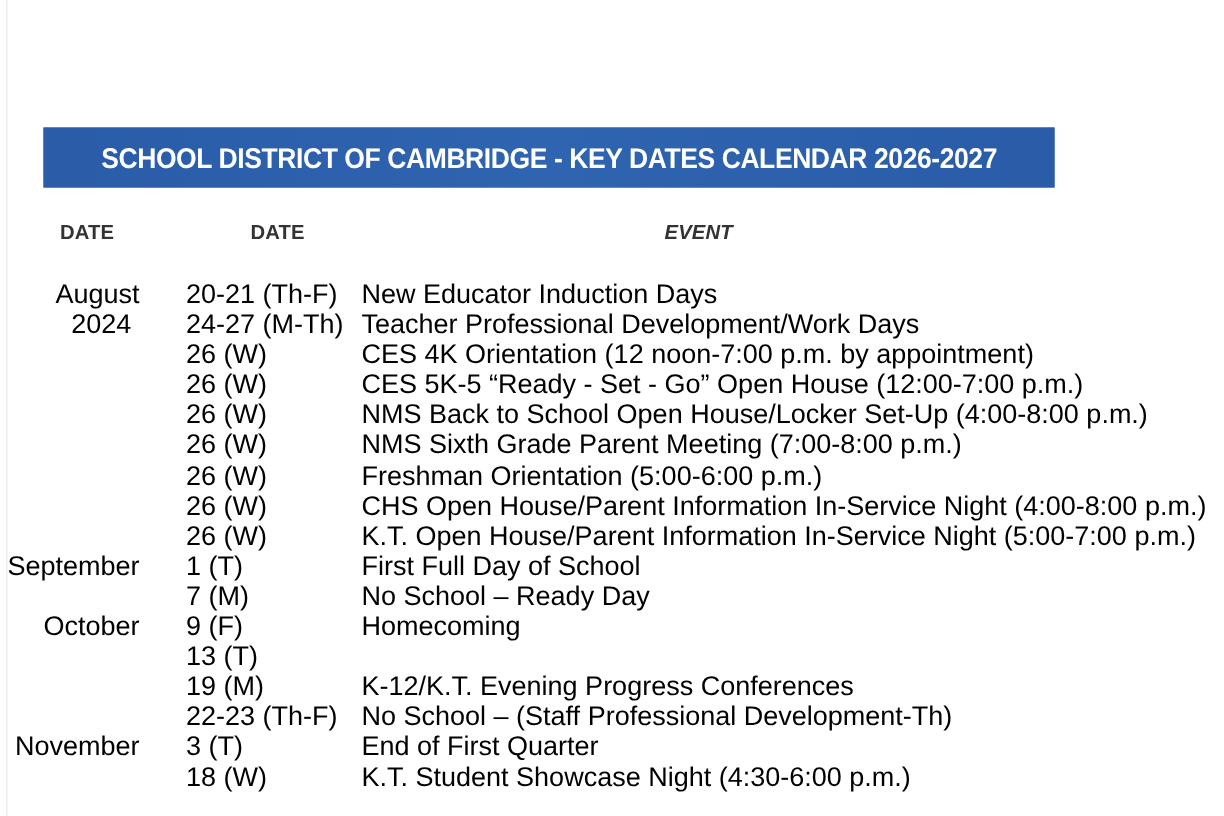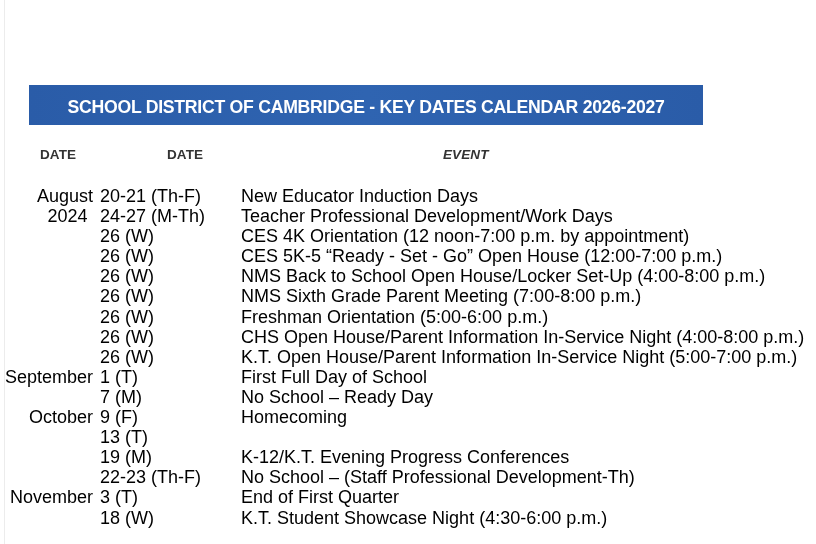--- a/index.html
+++ b/index.html
@@ -78,21 +78,21 @@
       width: 100px;
     }
     .cell-month.center {
       right: auto;
       left: 40px;
       width: 55px;
       text-align: center;
     }
     .cell-date {
       position: absolute;
-      left: 100px;
+      left: 124px;
     }
     .cell-event {
       position: absolute;
       left: 241px;
     }
   </style>
 </head>
 <body>
 
 <div class="edge-line"></div>

